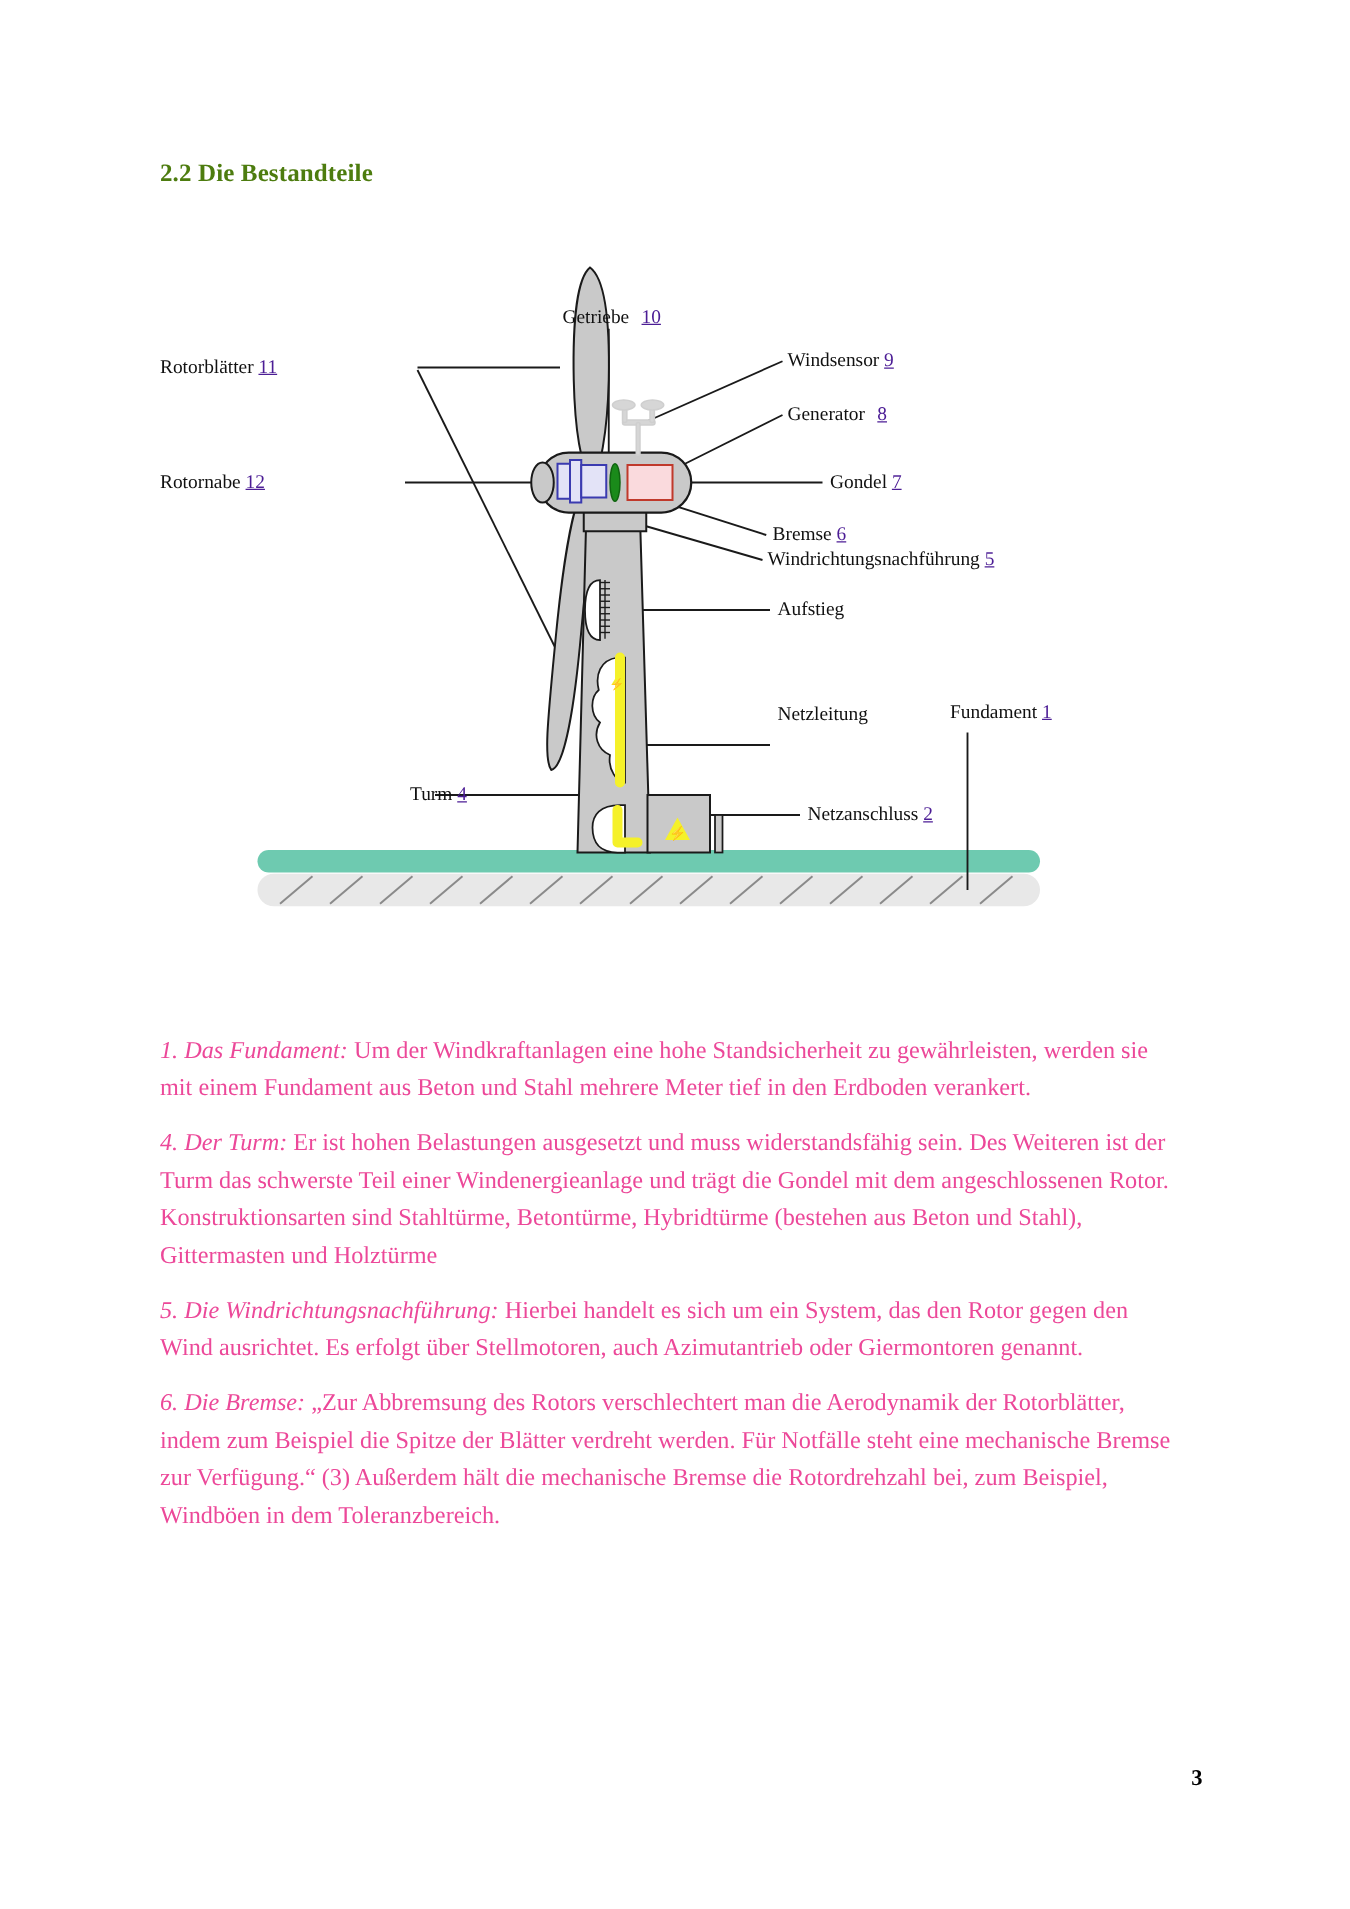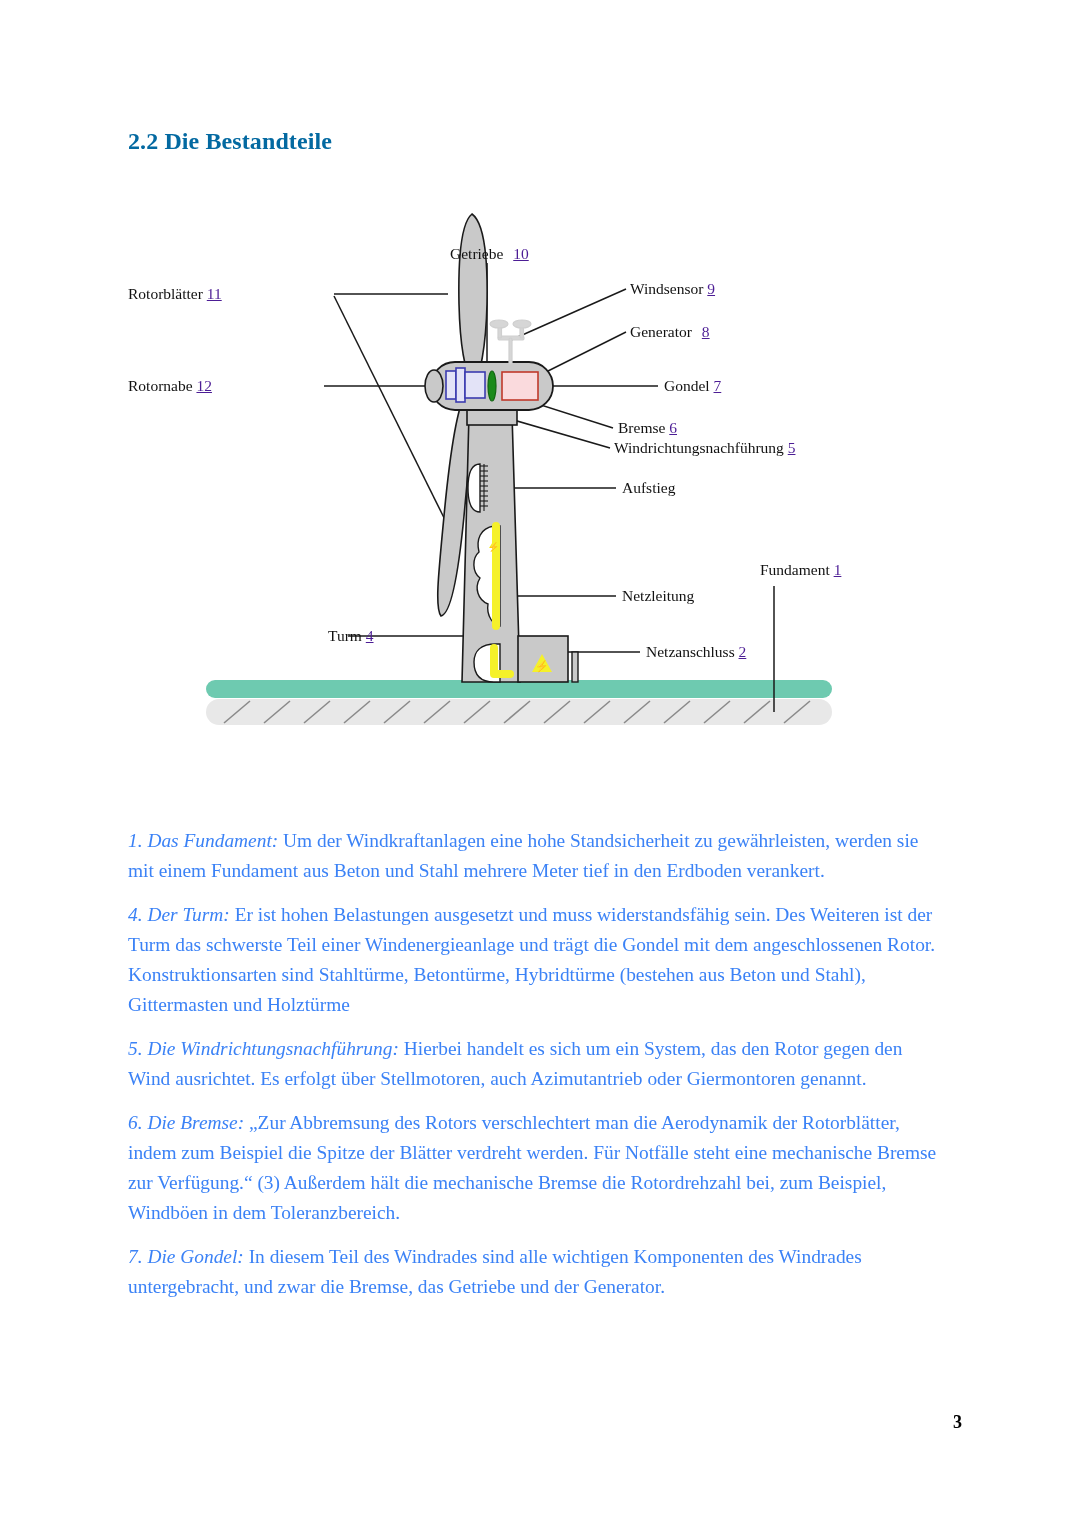--- a/index.html
+++ b/index.html
@@ -23,23 +23,23 @@
     background: #ffffff;
   }
 
   
   .section-heading {
     position: absolute;
     left: 128px;
     top: 128px;
     font-family: "Liberation Serif", serif;
     font-weight: bold;
-    font-size: 24px;
+    font-size: 20px;
     letter-spacing: 0.1px;
-    color: #0369a1;
+    color: #4d7c0f;
     white-space: nowrap;
   }
 
   
   .figure {
     position: absolute;
     left: 128px;
     top: 196px;
     width: 824px;
     height: 560px;
@@ -61,21 +61,21 @@
 
   
   .body-text {
     position: absolute;
     left: 128px;
     width: 812px;
     top: 826px;
     font-family: "Liberation Serif", serif;
     font-size: 19.4px;
     line-height: 30px;
-    color: #3b82f6;
+    color: #ec4899;
     text-align: left;
   }
   .para {
     margin: 0 0 14px 0;
   }
   .para .lead {
     font-style: italic;
   }
 
   
@@ -260,21 +260,21 @@
     <div class="fig-label" style="left:486px; top:244px;">
       <span>Windrichtungsnachführung</span>
       <span class="num">5</span>
     </div>
 
     <div class="fig-label" style="left:494px; top:284px;">
       <span>Aufstieg</span>
       <span class="num"></span>
     </div>
 
-    <div class="fig-label" style="left:494px; top:392px;">
+    <div class="fig-label" style="left:494px; top:368px;">
       <span>Netzleitung</span>
       <span class="num"></span>
     </div>
 
     <div class="fig-label" style="left:518px; top:448px;">
       <span>Netzanschluss</span>
       <span class="num">2</span>
     </div>
 
     <div class="fig-label" style="left:632px; top:366px;">
@@ -294,20 +294,17 @@
     </p>
     <p class="para">
       <span class="lead">4. Der Turm:</span><span> Er ist hohen Belastungen ausgesetzt und muss widerstandsfähig sein. Des Weiteren ist der Turm das schwerste Teil einer Windenergieanlage und trägt die Gondel mit dem angeschlossenen Rotor. Konstruktionsarten sind Stahltürme, Betontürme, Hybridtürme (bestehen aus Beton und Stahl), Gittermasten und Holztürme</span>
     </p>
     <p class="para">
       <span class="lead">5. Die Windrichtungsnachführung:</span><span> Hierbei handelt es sich um ein System, das den Rotor gegen den Wind ausrichtet. Es erfolgt über Stellmotoren, auch Azimutantrieb oder Giermontoren genannt.</span>
     </p>
     <p class="para">
       <span class="lead">6. Die Bremse:</span><span> „Zur Abbremsung des Rotors verschlechtert man die Aerodynamik der Rotorblätter, indem zum Beispiel die Spitze der Blätter verdreht werden. Für Notfälle steht eine mechanische Bremse zur Verfügung.“ (3) Außerdem hält die mechanische Bremse die Rotordrehzahl bei, zum Beispiel, Windböen in dem Toleranzbereich.</span>
     </p>
-    <p class="para">
-      <span class="lead">7. Die Gondel:</span><span> In diesem Teil des Windrades sind alle wichtigen Komponenten des Windrades untergebracht, und zwar die Bremse, das Getriebe und der Generator.</span>
-    </p>
   </div>
 
   <div class="page-number">3</div>
 
 </div>
 
 </body></html>

